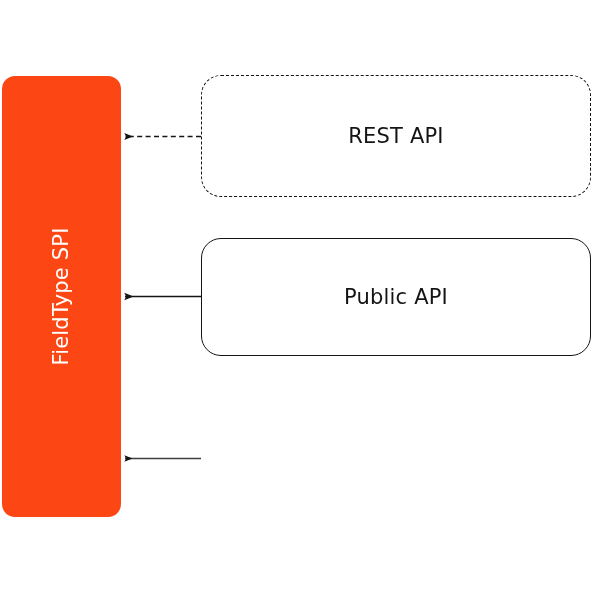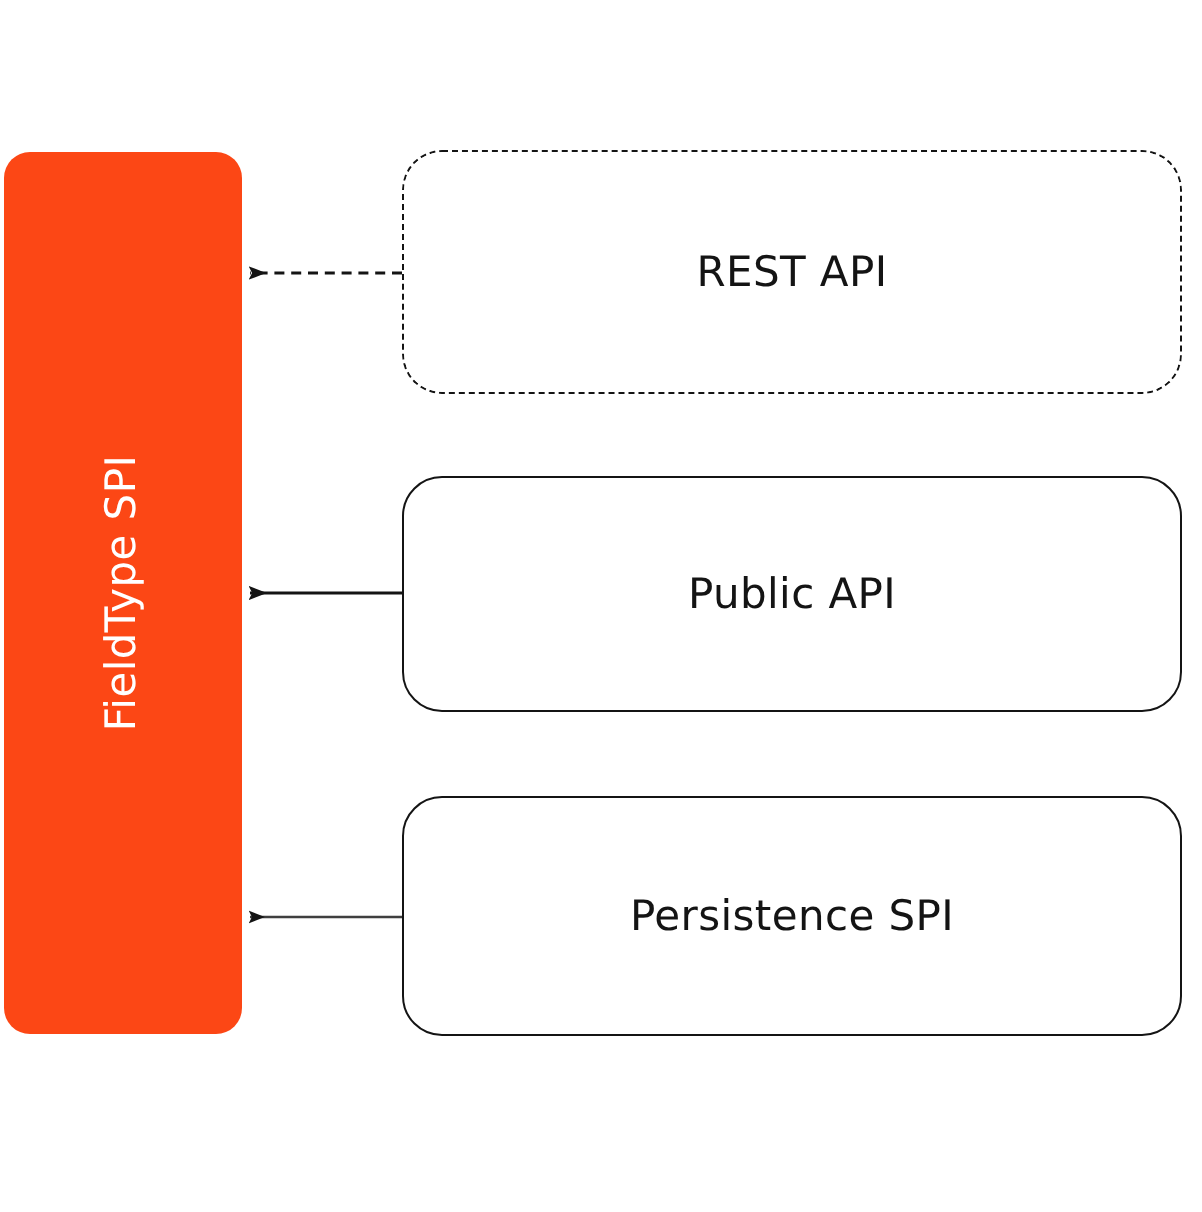--- a/index.html
+++ b/index.html
@@ -92,23 +92,20 @@
   </div>
 
   <div class="layer-box solid" id="box-public-api" style="background: rgb(255, 255, 255); border-color: rgb(20, 20, 20); border-style: solid;">
     <span class="layer-label" style="color: rgb(20, 20, 20);">Public API</span>
   </div>
 
   <div class="layer-box dashed" id="box-rest-api" style="background: rgb(255, 255, 255); border-color: rgb(20, 20, 20); border-style: dashed;">
     <span class="layer-label" style="color: rgb(20, 20, 20);">REST API</span>
   </div>
 
-  <div class="layer-box solid" id="box-persist" style="background: rgb(255, 255, 255); border-color: rgb(20, 20, 20); border-style: solid;">
-    <span class="layer-label" style="color: rgb(20, 20, 20);">Persistence SPI</span>
-  </div>
 
   <svg class="connectors" viewBox="0 0 601 606" width="601" height="606">
     <defs>
       <marker id="arrow-dark" viewBox="0 0 10 10" refX="9.2" refY="5" markerWidth="6.2" markerHeight="6.2" orient="auto-start-reverse">
         <path d="M 0 5 L 10 1.1 L 8 5 L 10 8.9 Z" fill="#141414"></path>
       </marker>
       <marker id="arrow-gray" viewBox="0 0 10 10" refX="9.2" refY="5" markerWidth="6.2" markerHeight="6.2" orient="auto-start-reverse">
         <path d="M 0 5 L 10 1.1 L 8 5 L 10 8.9 Z" fill="#141414"></path>
       </marker>
     </defs>

